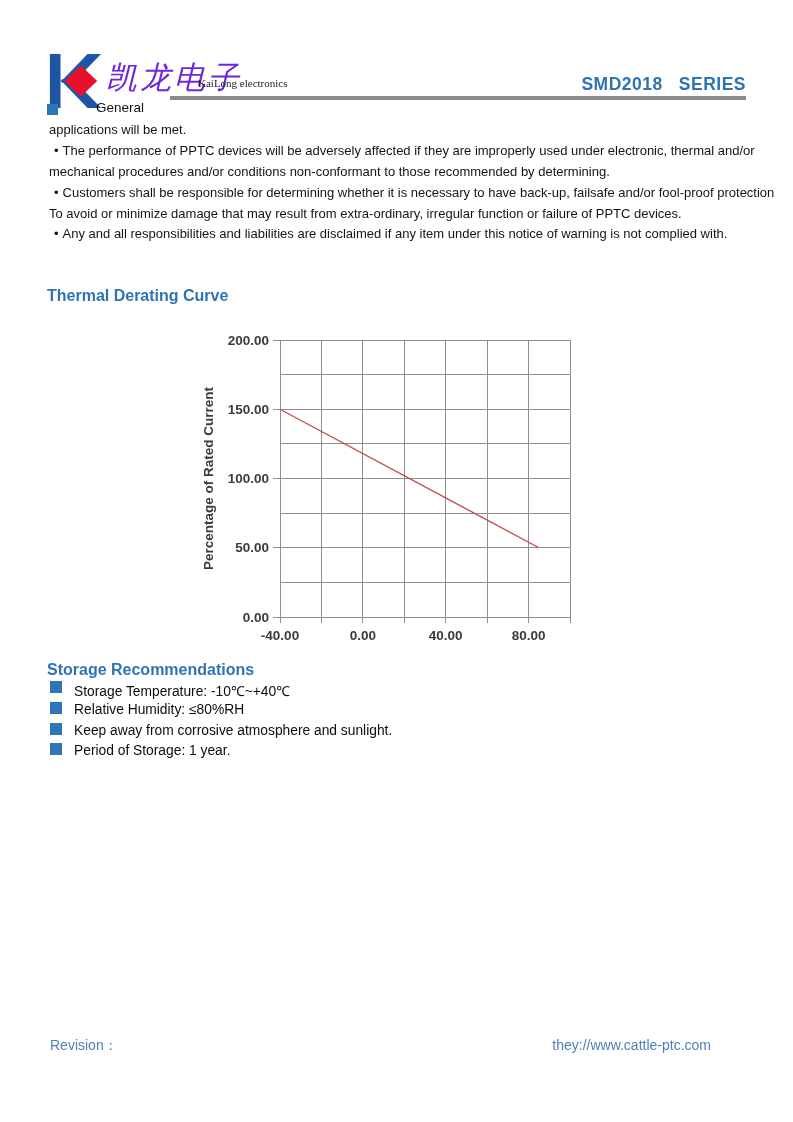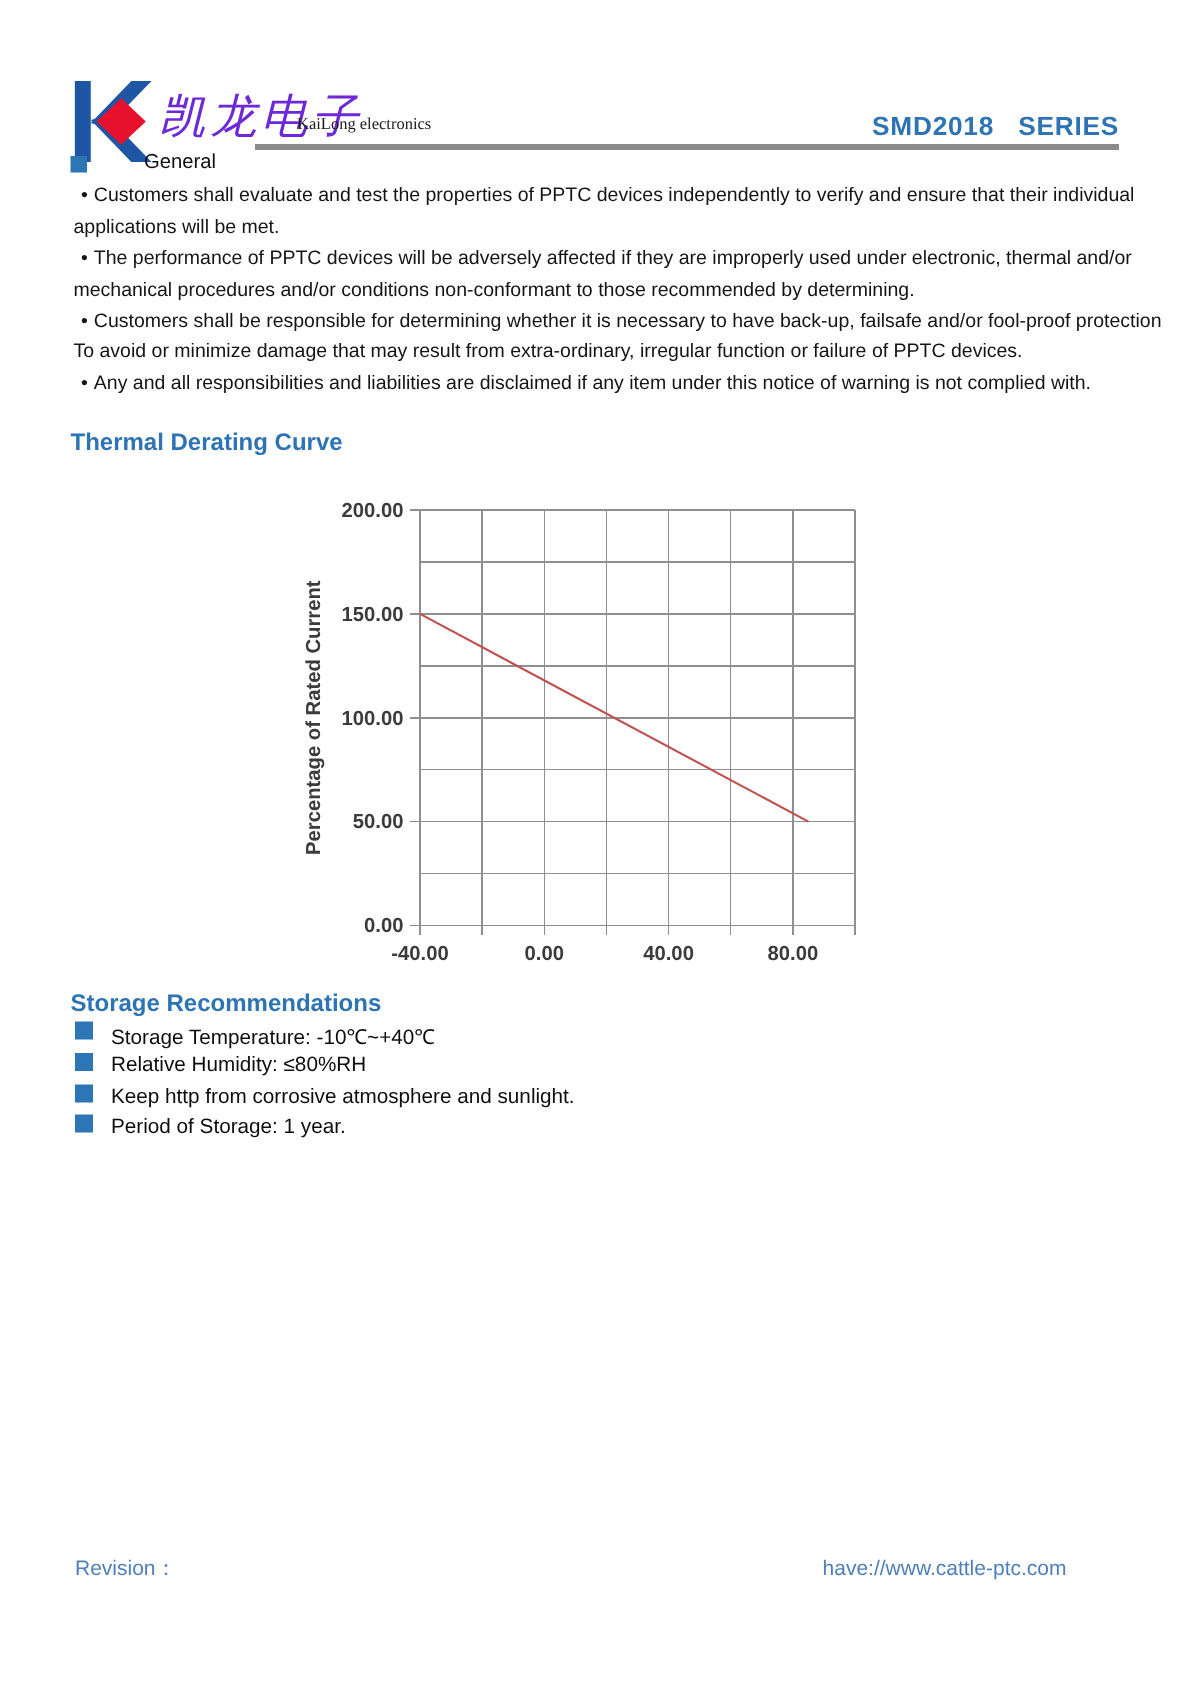--- a/index.html
+++ b/index.html
@@ -56,21 +56,20 @@
   <div class="brand-cn">凯龙电子</div>
   <div class="brand-en">KaiLong electronics</div>
   <div class="series">SMD2018   SERIES</div>
   <div class="hrule"></div>
 
   <div class="gen-head">
     <span class="sq"></span>
     <span class="gen-head-label">General</span>
   </div>
   <div class="paras" id="paras">
-      <div class="pline"><span class="b">•</span>Customers shall evaluate and test the properties of PPTC devices independently to verify and ensure that their individual</div>
       <div class="pline">applications will be met.</div>
       <div class="pline"><span class="b">•</span>The performance of PPTC devices will be adversely affected if they are improperly used under electronic, thermal and/or</div>
       <div class="pline">mechanical procedures and/or conditions non-conformant to those recommended by determining.</div>
       <div class="pline"><span class="b">•</span>Customers shall be responsible for determining whether it is necessary to have back-up, failsafe and/or fool-proof protection</div>
       <div class="pline">To avoid or minimize damage that may result from extra-ordinary, irregular function or failure of PPTC devices.</div>
       <div class="pline"><span class="b">•</span>Any and all responsibilities and liabilities are disclaimed if any item under this notice of warning is not complied with.</div>
     </div>
 
   <div class="sec-head" style="left:47px;top:287px;">Thermal Derating Curve</div>
   <div class="chart-wrap" id="chart"><svg viewBox="0 0 415 326" width="415" height="326">
@@ -122,24 +121,24 @@
       <div class="st-row">
         <span class="sq" style="background: rgb(46, 117, 182);"></span>
         <span>Storage Temperature: -10℃~+40℃</span>
       </div>
       <div class="st-row">
         <span class="sq" style="background: rgb(46, 117, 182);"></span>
         <span>Relative Humidity: ≤80%RH</span>
       </div>
       <div class="st-row">
         <span class="sq" style="background: rgb(46, 117, 182);"></span>
-        <span>Keep http from corrosive atmosphere and sunlight.</span>
+        <span>Keep away from corrosive atmosphere and sunlight.</span>
       </div>
       <div class="st-row">
         <span class="sq" style="background: rgb(46, 117, 182);"></span>
         <span>Period of Storage: 1 year.</span>
       </div>
     </div>
 
   <div class="footer-rev">Revision：</div>
-  <a class="footer-url" href="#">have://www.cattle-ptc.com</a>
+  <a class="footer-url" href="#">they://www.cattle-ptc.com</a>
 
 </div>
 
 </body></html>

